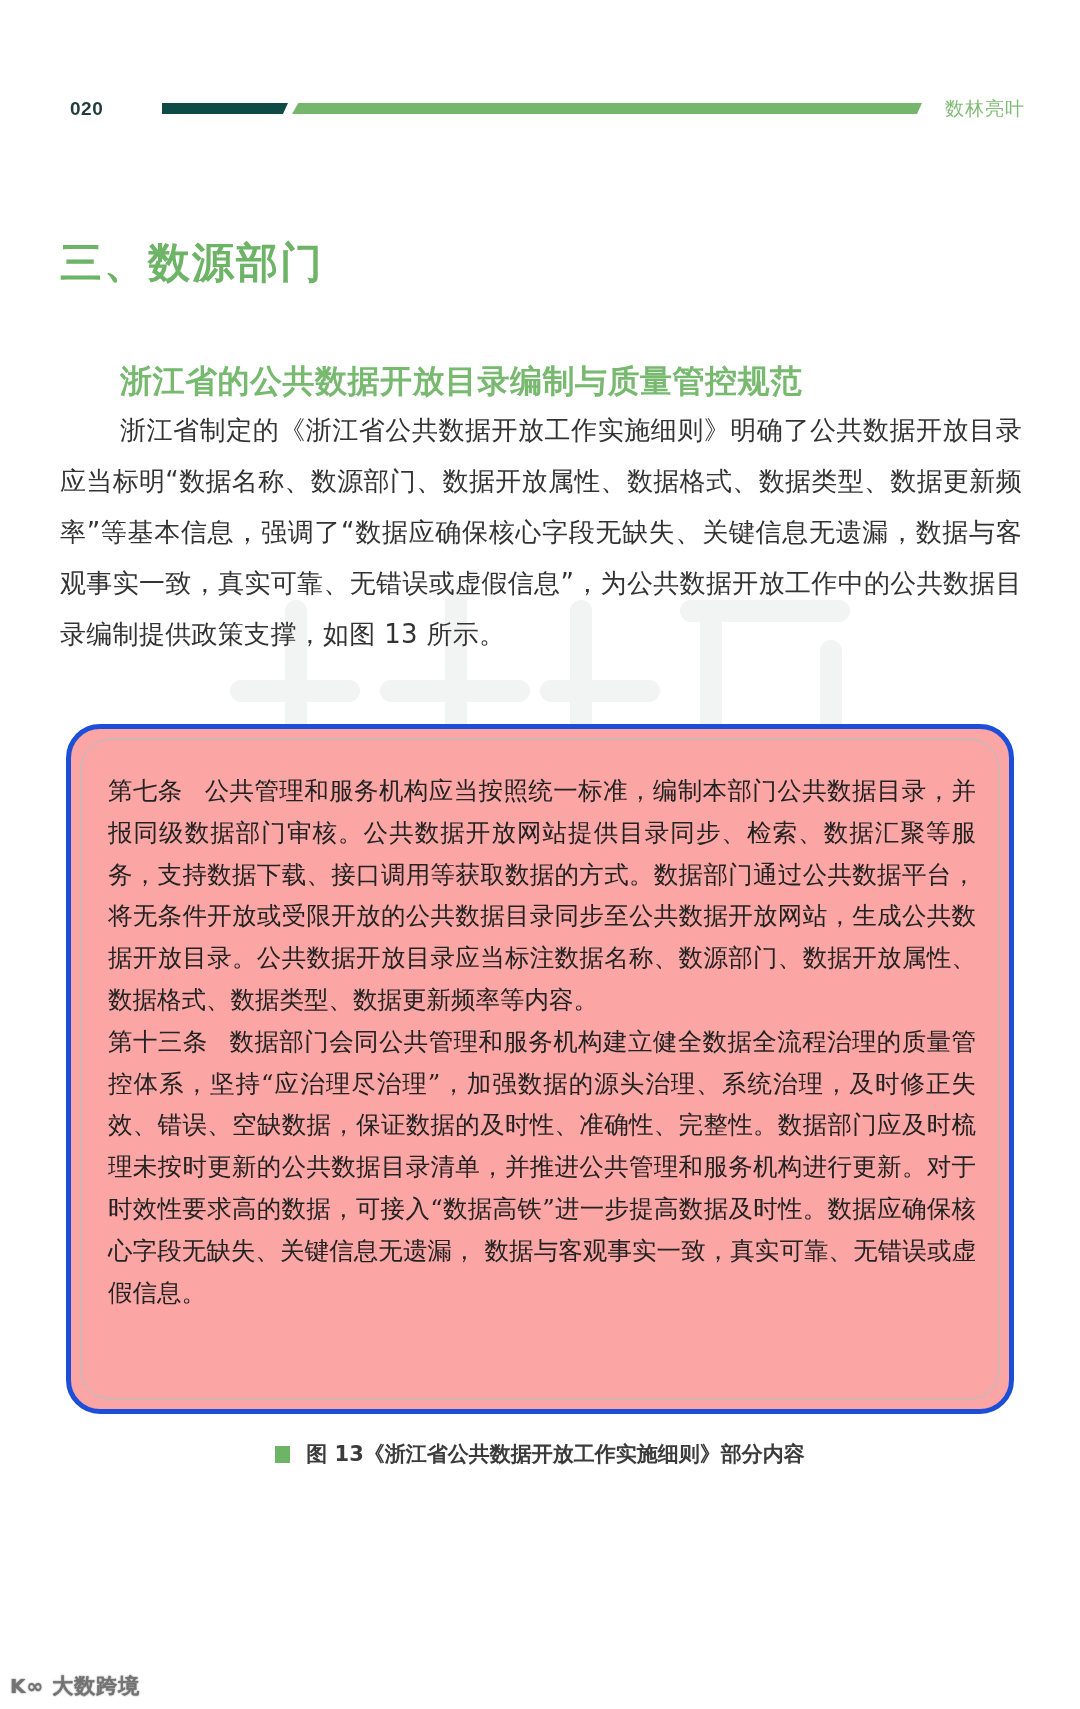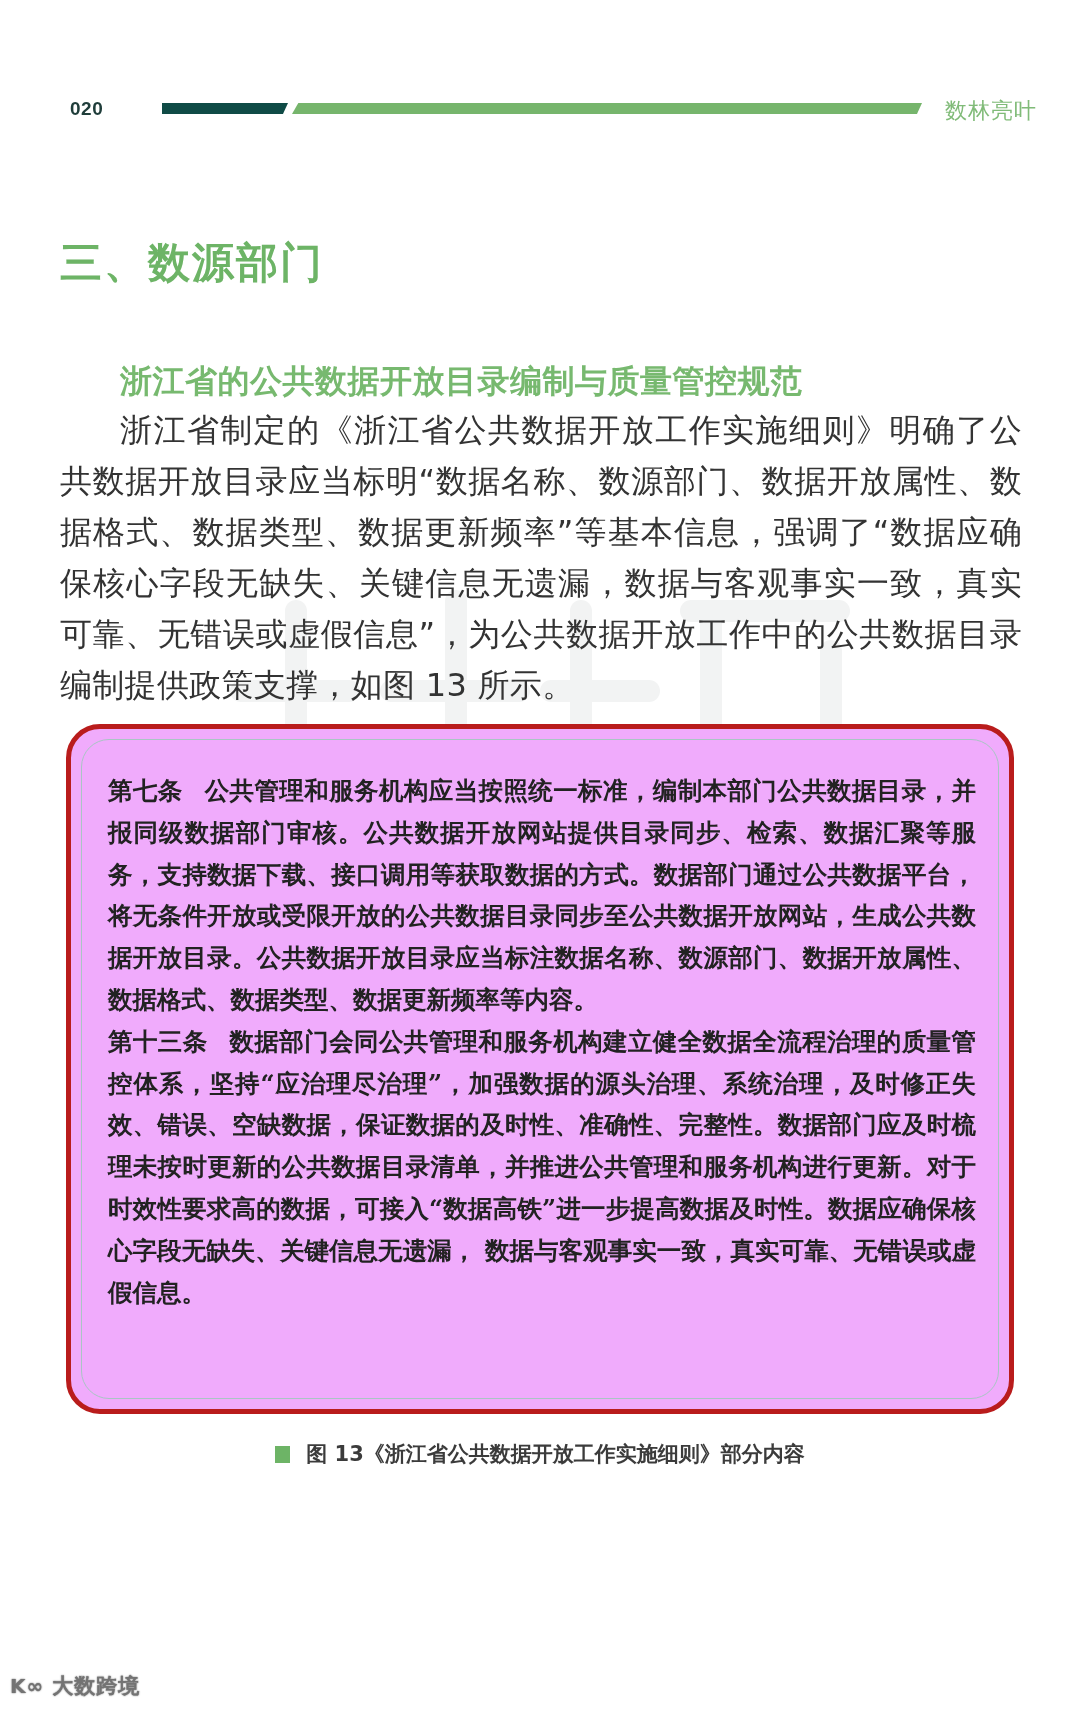--- a/index.html
+++ b/index.html
@@ -41,21 +41,21 @@
     .header-bar-green {
       position: absolute;
       left: 292px; top: 103px;
       width: 630px; height: 11px;
       background: #76b56c;
       clip-path: polygon(1% 0, 100% 0, 99.2% 100%, 0 100%);
     }
     .header-section-label {
       position: absolute;
       left: 945px; top: 96px;
-      font-size: 22px;
+      font-size: 19px;
       color: #80bb78;
       letter-spacing: 1px;
     }
 
     
     .watermark {
       position: absolute;
       left: 230px; top: 580px;
       width: 640px; height: 180px;
       pointer-events: none;
@@ -83,37 +83,36 @@
       left: 120px; top: 360px;
       font-weight: bold;
       font-size: 32px;
       color: #77b96f;
       letter-spacing: 0.5px;
     }
     .body-paragraph {
       position: absolute;
       left: 60px; top: 405px;
       width: 962px;
-      font-size: 32px;
+      font-size: 26px;
       line-height: 51px;
       color: #333333;
       text-indent: 60px;
       text-align: justify;
       letter-spacing: 0.3px;
     }
 
     
     .quote-box-outer {
       position: absolute;
       left: 66px; top: 724px;
       width: 938px; height: 680px;
-      border: 5px solid #b91c1c;
+      border: 5px solid #1d4ed8;
       border-radius: 34px;
-      background: #f0abfc;
-      font-weight: bold;
+      background: #fca5a5;
     }
     .quote-box-inner {
       position: absolute;
       left: 10px; top: 10px; right: 10px; bottom: 10px;
       border: 1.5px solid #a9c5c4;
       border-radius: 28px;
     }
     .quote-text {
       position: absolute;
       left: 26px; top: 30px;

